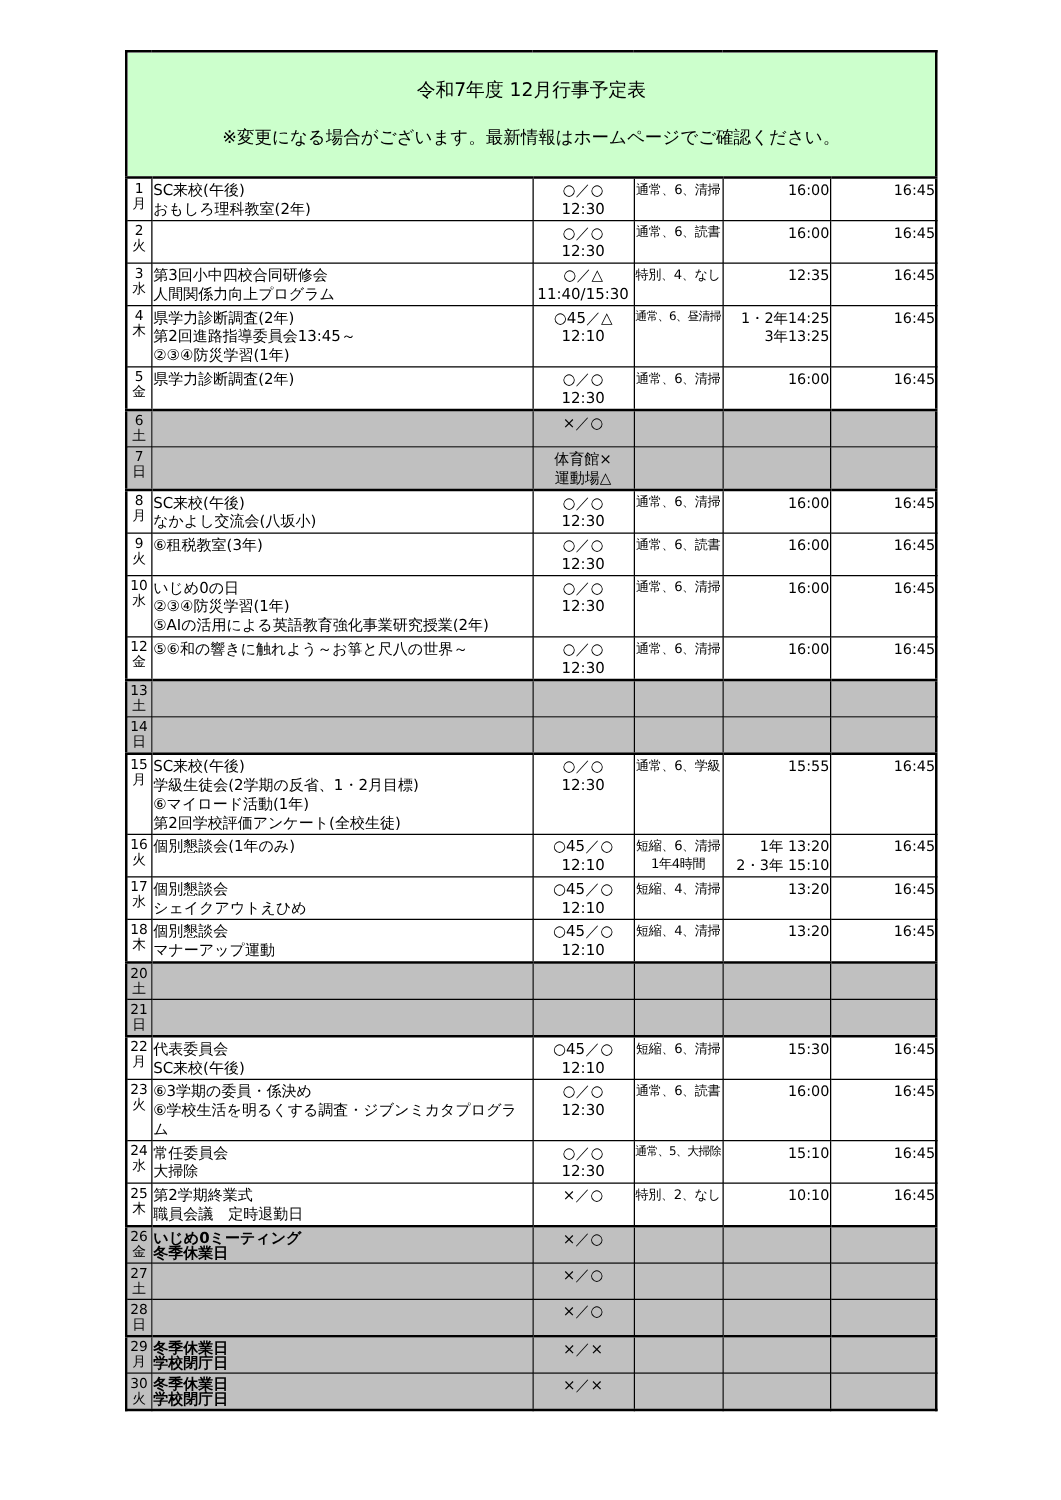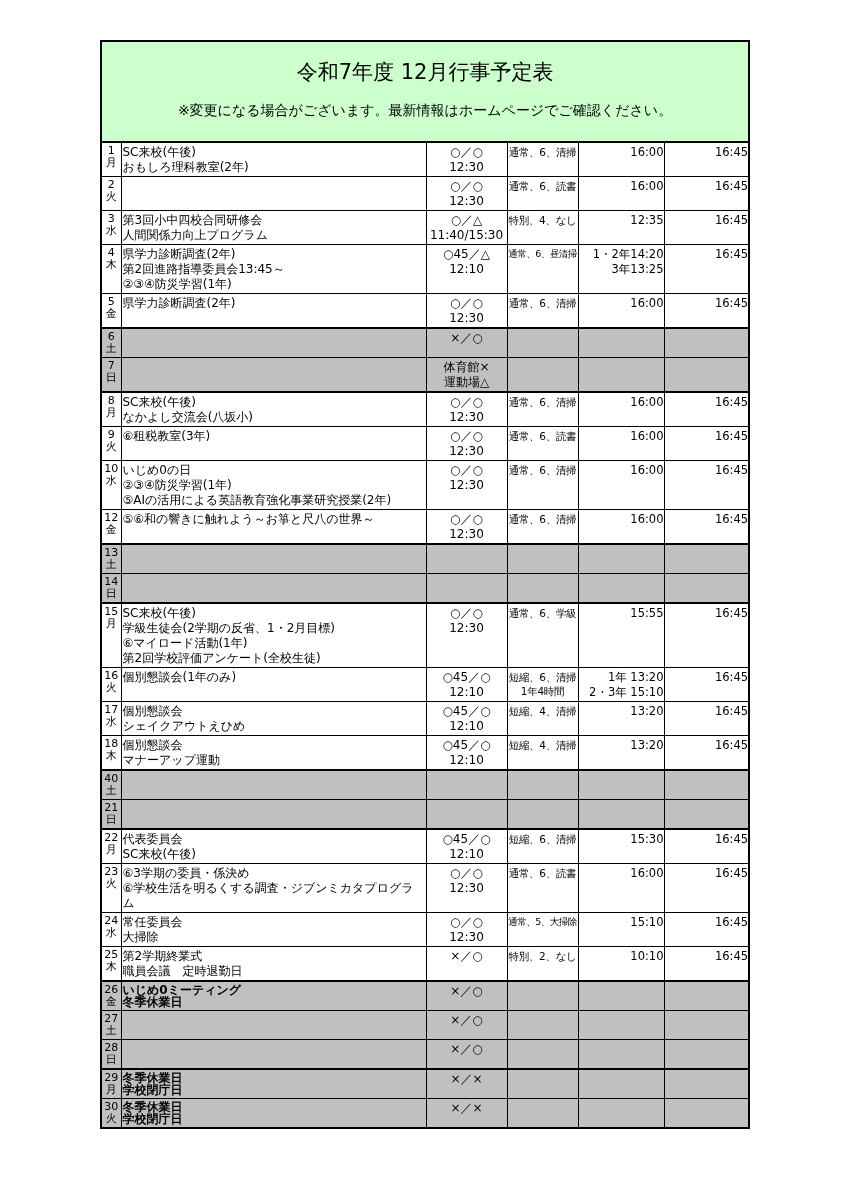--- a/index.html
+++ b/index.html
@@ -37,21 +37,21 @@
     padding: 1.5px 2px;
     white-space: pre-line;
     overflow: hidden;
   }
   
   td.title-cell {
     background: var(--green);
     text-align: center;
     padding: 2px 0;
   }
-  .title-line1 { font-size: 21px; line-height: 19px; }
+  .title-line1 { font-size: 15px; line-height: 19px; }
   .title-line2 { font-size: 14px; line-height: 19px; }
   
   tr.header-row td {
     background: var(--green);
     text-align: center;
     font-size: 12.5px;
     line-height: 13px;
     padding: 1px 0;
     border-bottom-width: 2px;
   }
@@ -145,21 +145,21 @@
   </tr>
         <tr class="schedule-row">
     <td class="day">4
 木</td>
     <td class="events">県学力診断調査(2年)
 第2回進路指導委員会13:45～
 ②③④防災学習(1年)</td>
     <td class="lunch">○45／△
 12:10</td>
     <td class="timetable shrink">通常、6、昼清掃</td>
-    <td class="leave">1・2年14:20
+    <td class="leave">1・2年14:25
 3年13:25</td>
     <td class="final">16:45</td>
   </tr>
         <tr class="schedule-row">
     <td class="day">5
 金</td>
     <td class="events">県学力診断調査(2年)</td>
     <td class="lunch">○／○
 12:30</td>
     <td class="timetable">通常、6、清掃</td>
@@ -287,21 +287,21 @@
 木</td>
     <td class="events">個別懇談会
 マナーアップ運動</td>
     <td class="lunch">○45／○
 12:10</td>
     <td class="timetable">短縮、4、清掃</td>
     <td class="leave">13:20</td>
     <td class="final">16:45</td>
   </tr>
         <tr class="schedule-row shaded thick-top">
-    <td class="day">40
+    <td class="day">20
 土</td>
     <td class="events"></td>
     <td class="lunch"></td>
     <td class="timetable"></td>
     <td class="leave"></td>
     <td class="final"></td>
   </tr>
         <tr class="schedule-row shaded">
     <td class="day">21
 日</td>

